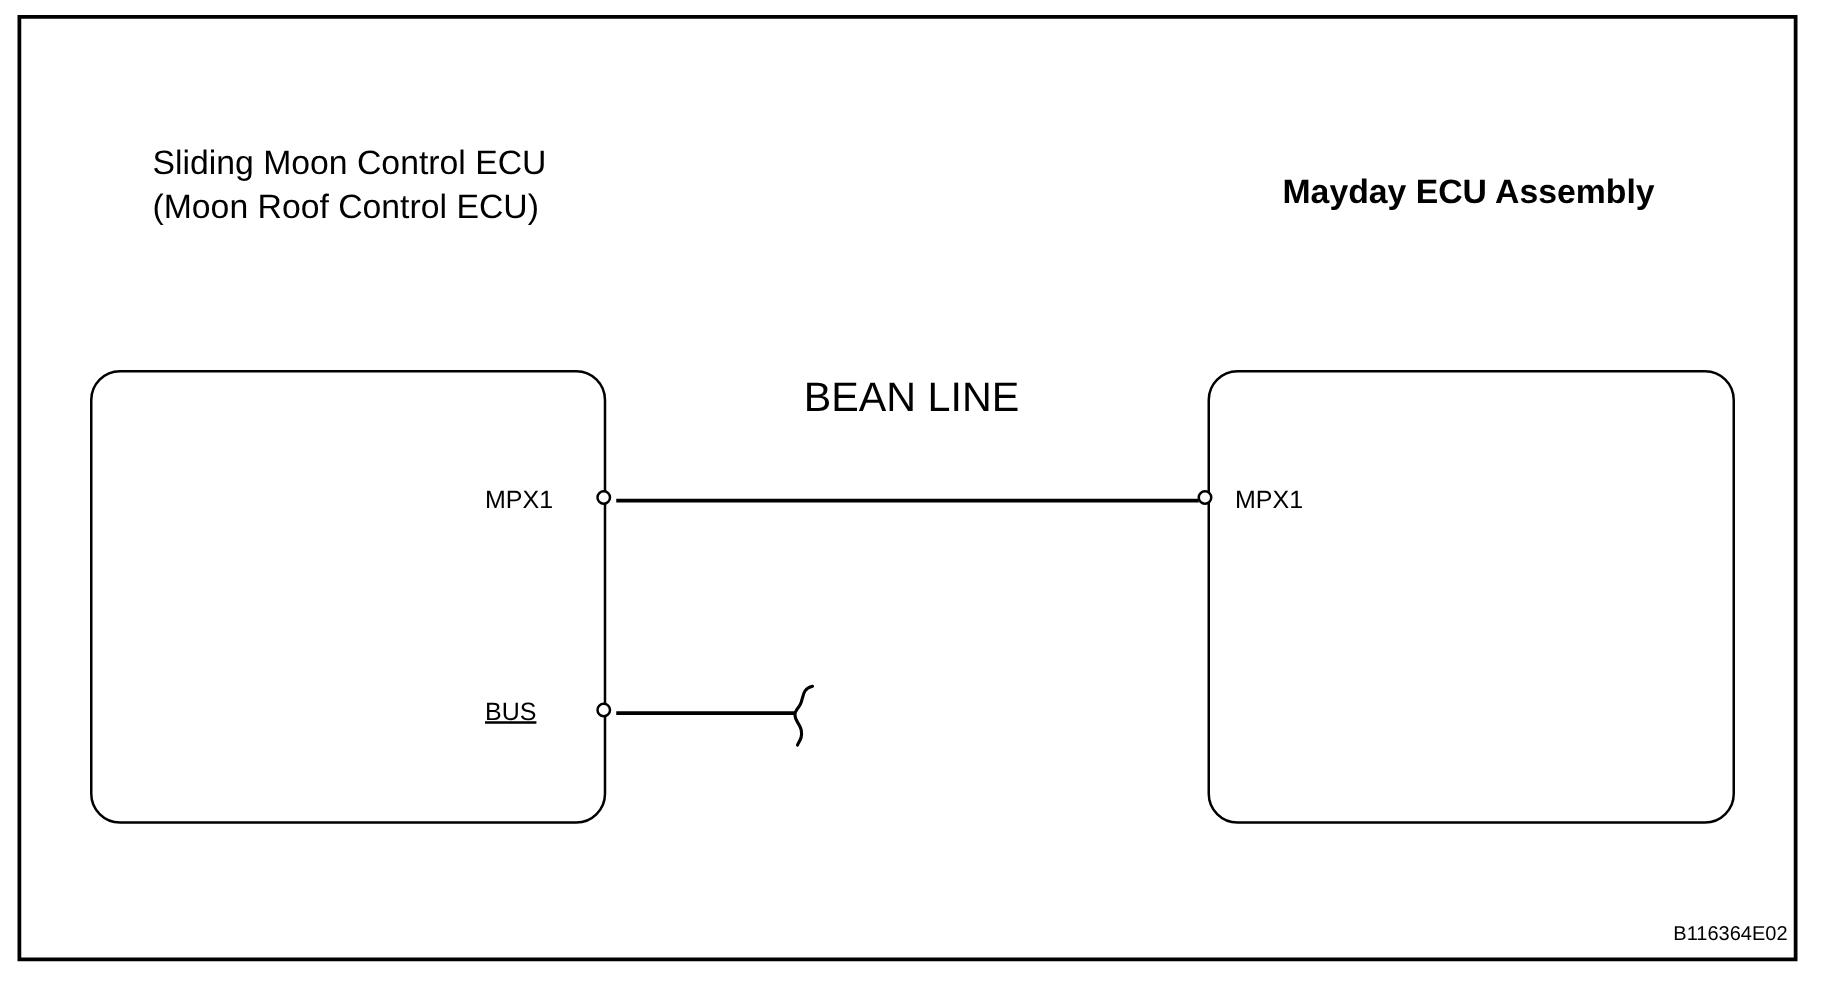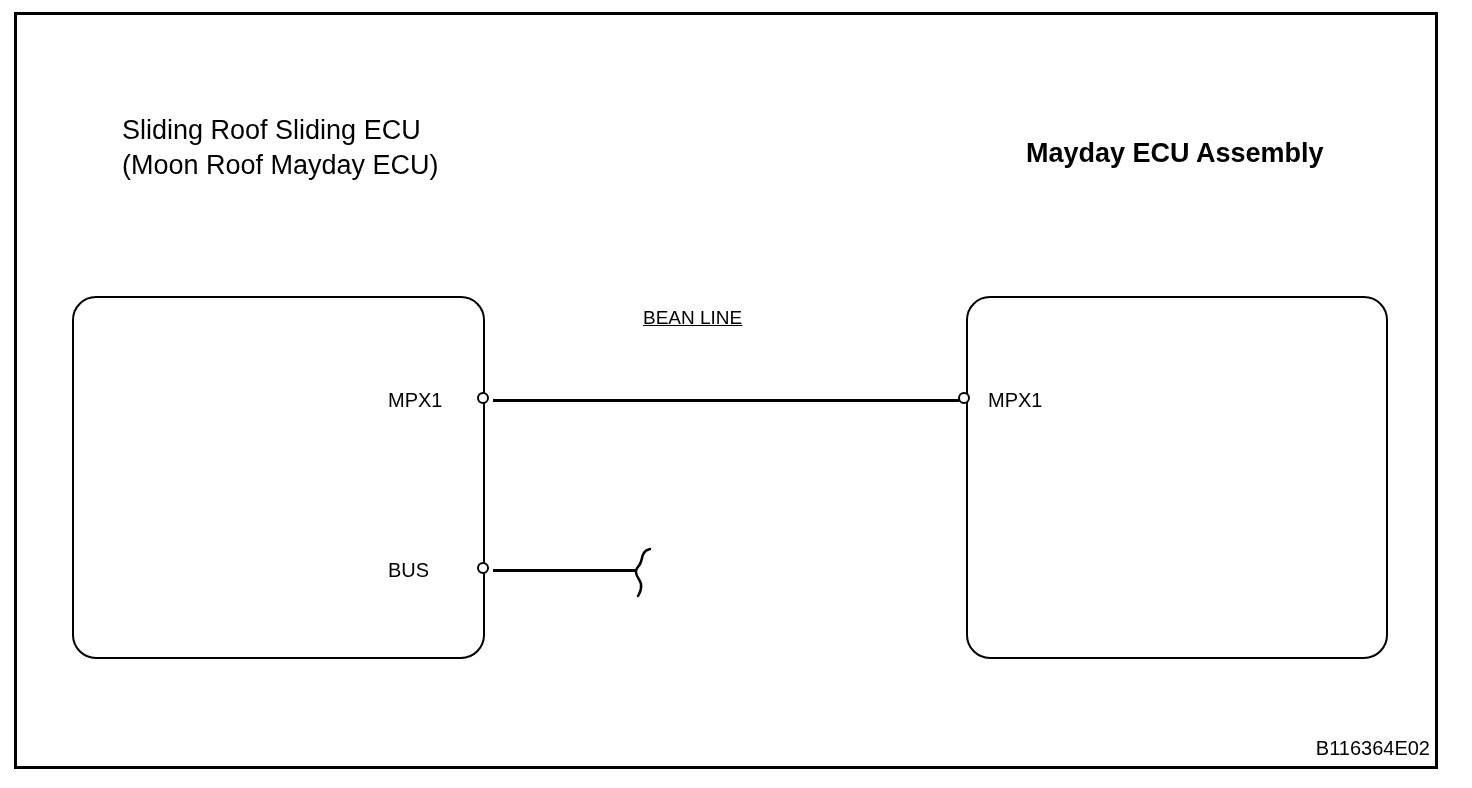--- a/index.html
+++ b/index.html
@@ -61,59 +61,58 @@
   .terminal.mpx1-left  { left: 477px; top: 392px; }
   .terminal.mpx1-right { left: 958px; top: 392px; }
   .terminal.bus        { left: 477px; top: 562px; }
   .pin-label {
     position: absolute;
     font-size: 20px;
     line-height: 30px;
     white-space: nowrap;
   }
   .pin-label.mpx1-left  { left: 388px; top: 385px; }
-  .pin-label.bus        { left: 388px; top: 555px; }
+  .pin-label.bus        { left: 388px; top: 555px; text-decoration: underline; }
   .pin-label.mpx1-right { left: 988px; top: 385px; }
   .bean-line-label {
     position: absolute;
     left: 643px; top: 303px;
-    font-size: 19px;
+    font-size: 33px;
     line-height: 30px;
     white-space: nowrap;
-    text-decoration: underline;
   }
   .break-squiggle {
     position: absolute;
     left: 628px; top: 543px;
     width: 30px; height: 58px;
   }
   .break-squiggle path {
     stroke: var(--ink);
     stroke-width: 2.5;
     fill: none;
     stroke-linecap: round;
   }
   .figure-code {
     position: absolute;
     right: 42px; top: 738px;
-    font-size: 20px;
+    font-size: 16px;
     line-height: 20px;
     white-space: nowrap;
   }
 </style>
 </head>
 <body>
 
 <div class="canvas">
 
   <div class="frame"></div>
 
   <div class="unit-title left">
-    <div>Sliding Roof Sliding ECU</div>
-    <div>(Moon Roof Mayday ECU)</div>
+    <div>Sliding Moon Control ECU</div>
+    <div>(Moon Roof Control ECU)</div>
   </div>
 
   <div class="unit-title right">Mayday ECU Assembly</div>
 
   <div class="ecu-box left-box"></div>
   <div class="ecu-box right-box"></div>
 
   <div class="bean-line-label">BEAN LINE</div>
 
   <div class="wire bean-wire"></div>

